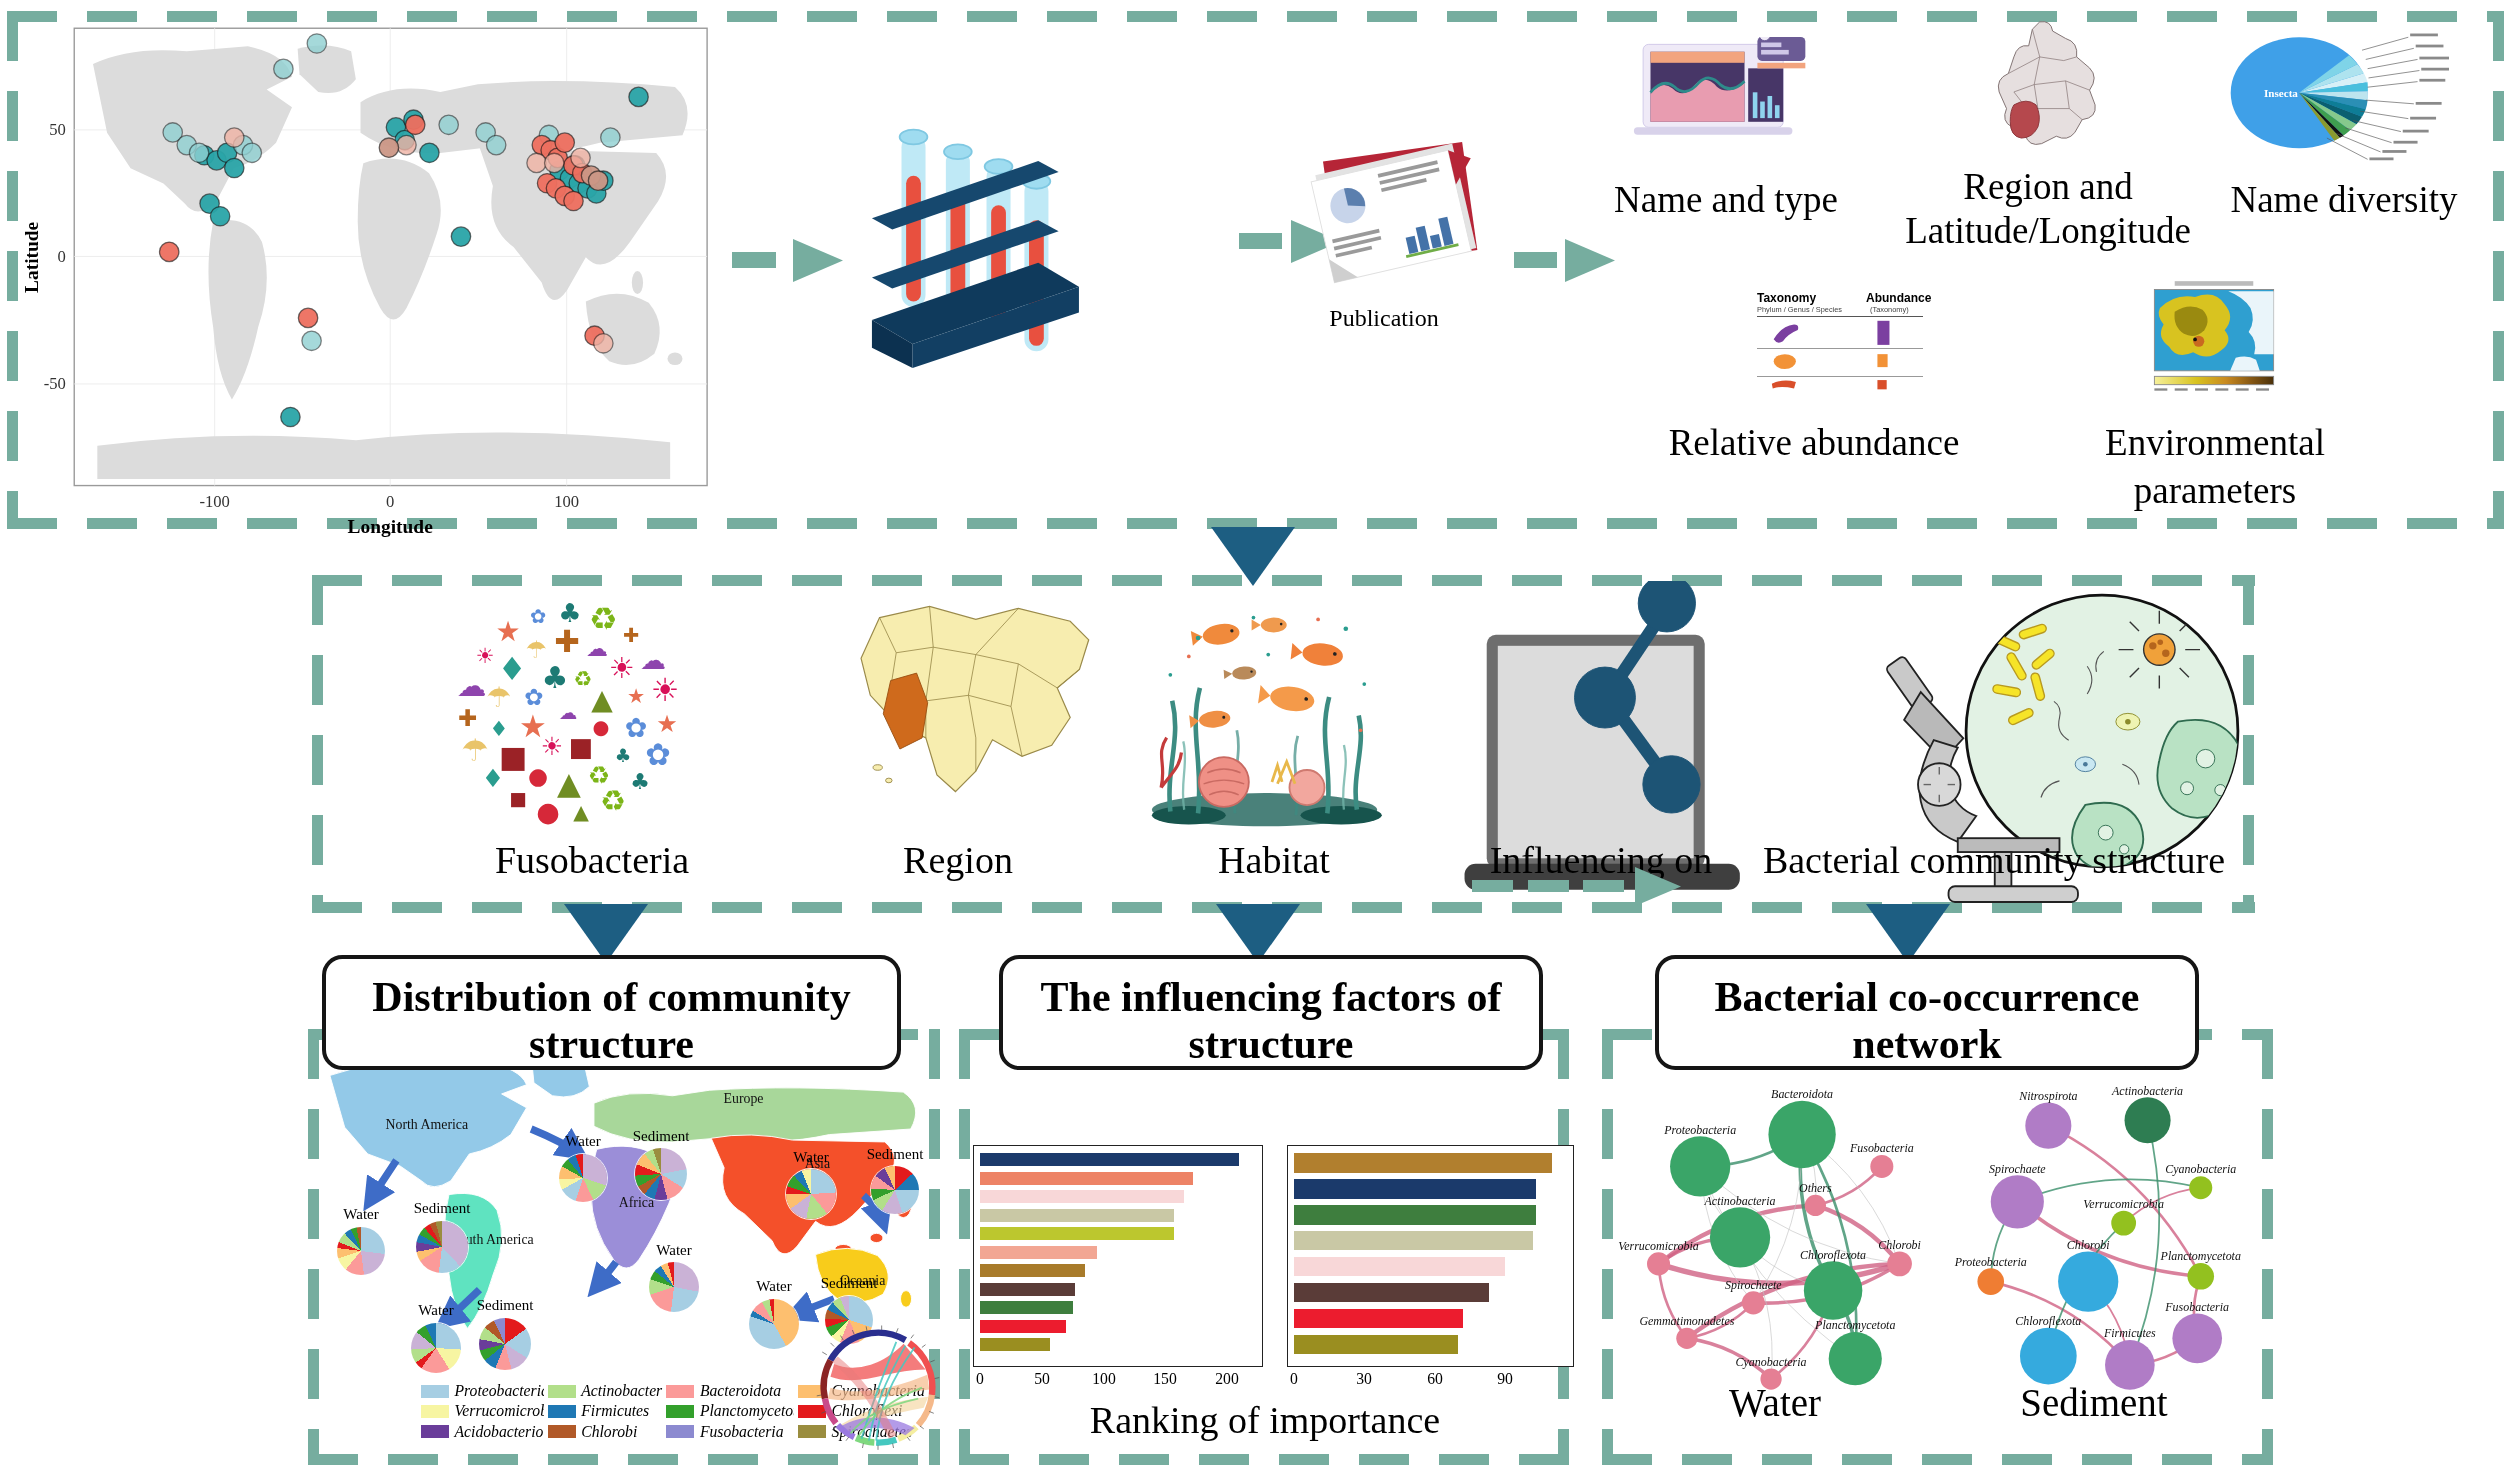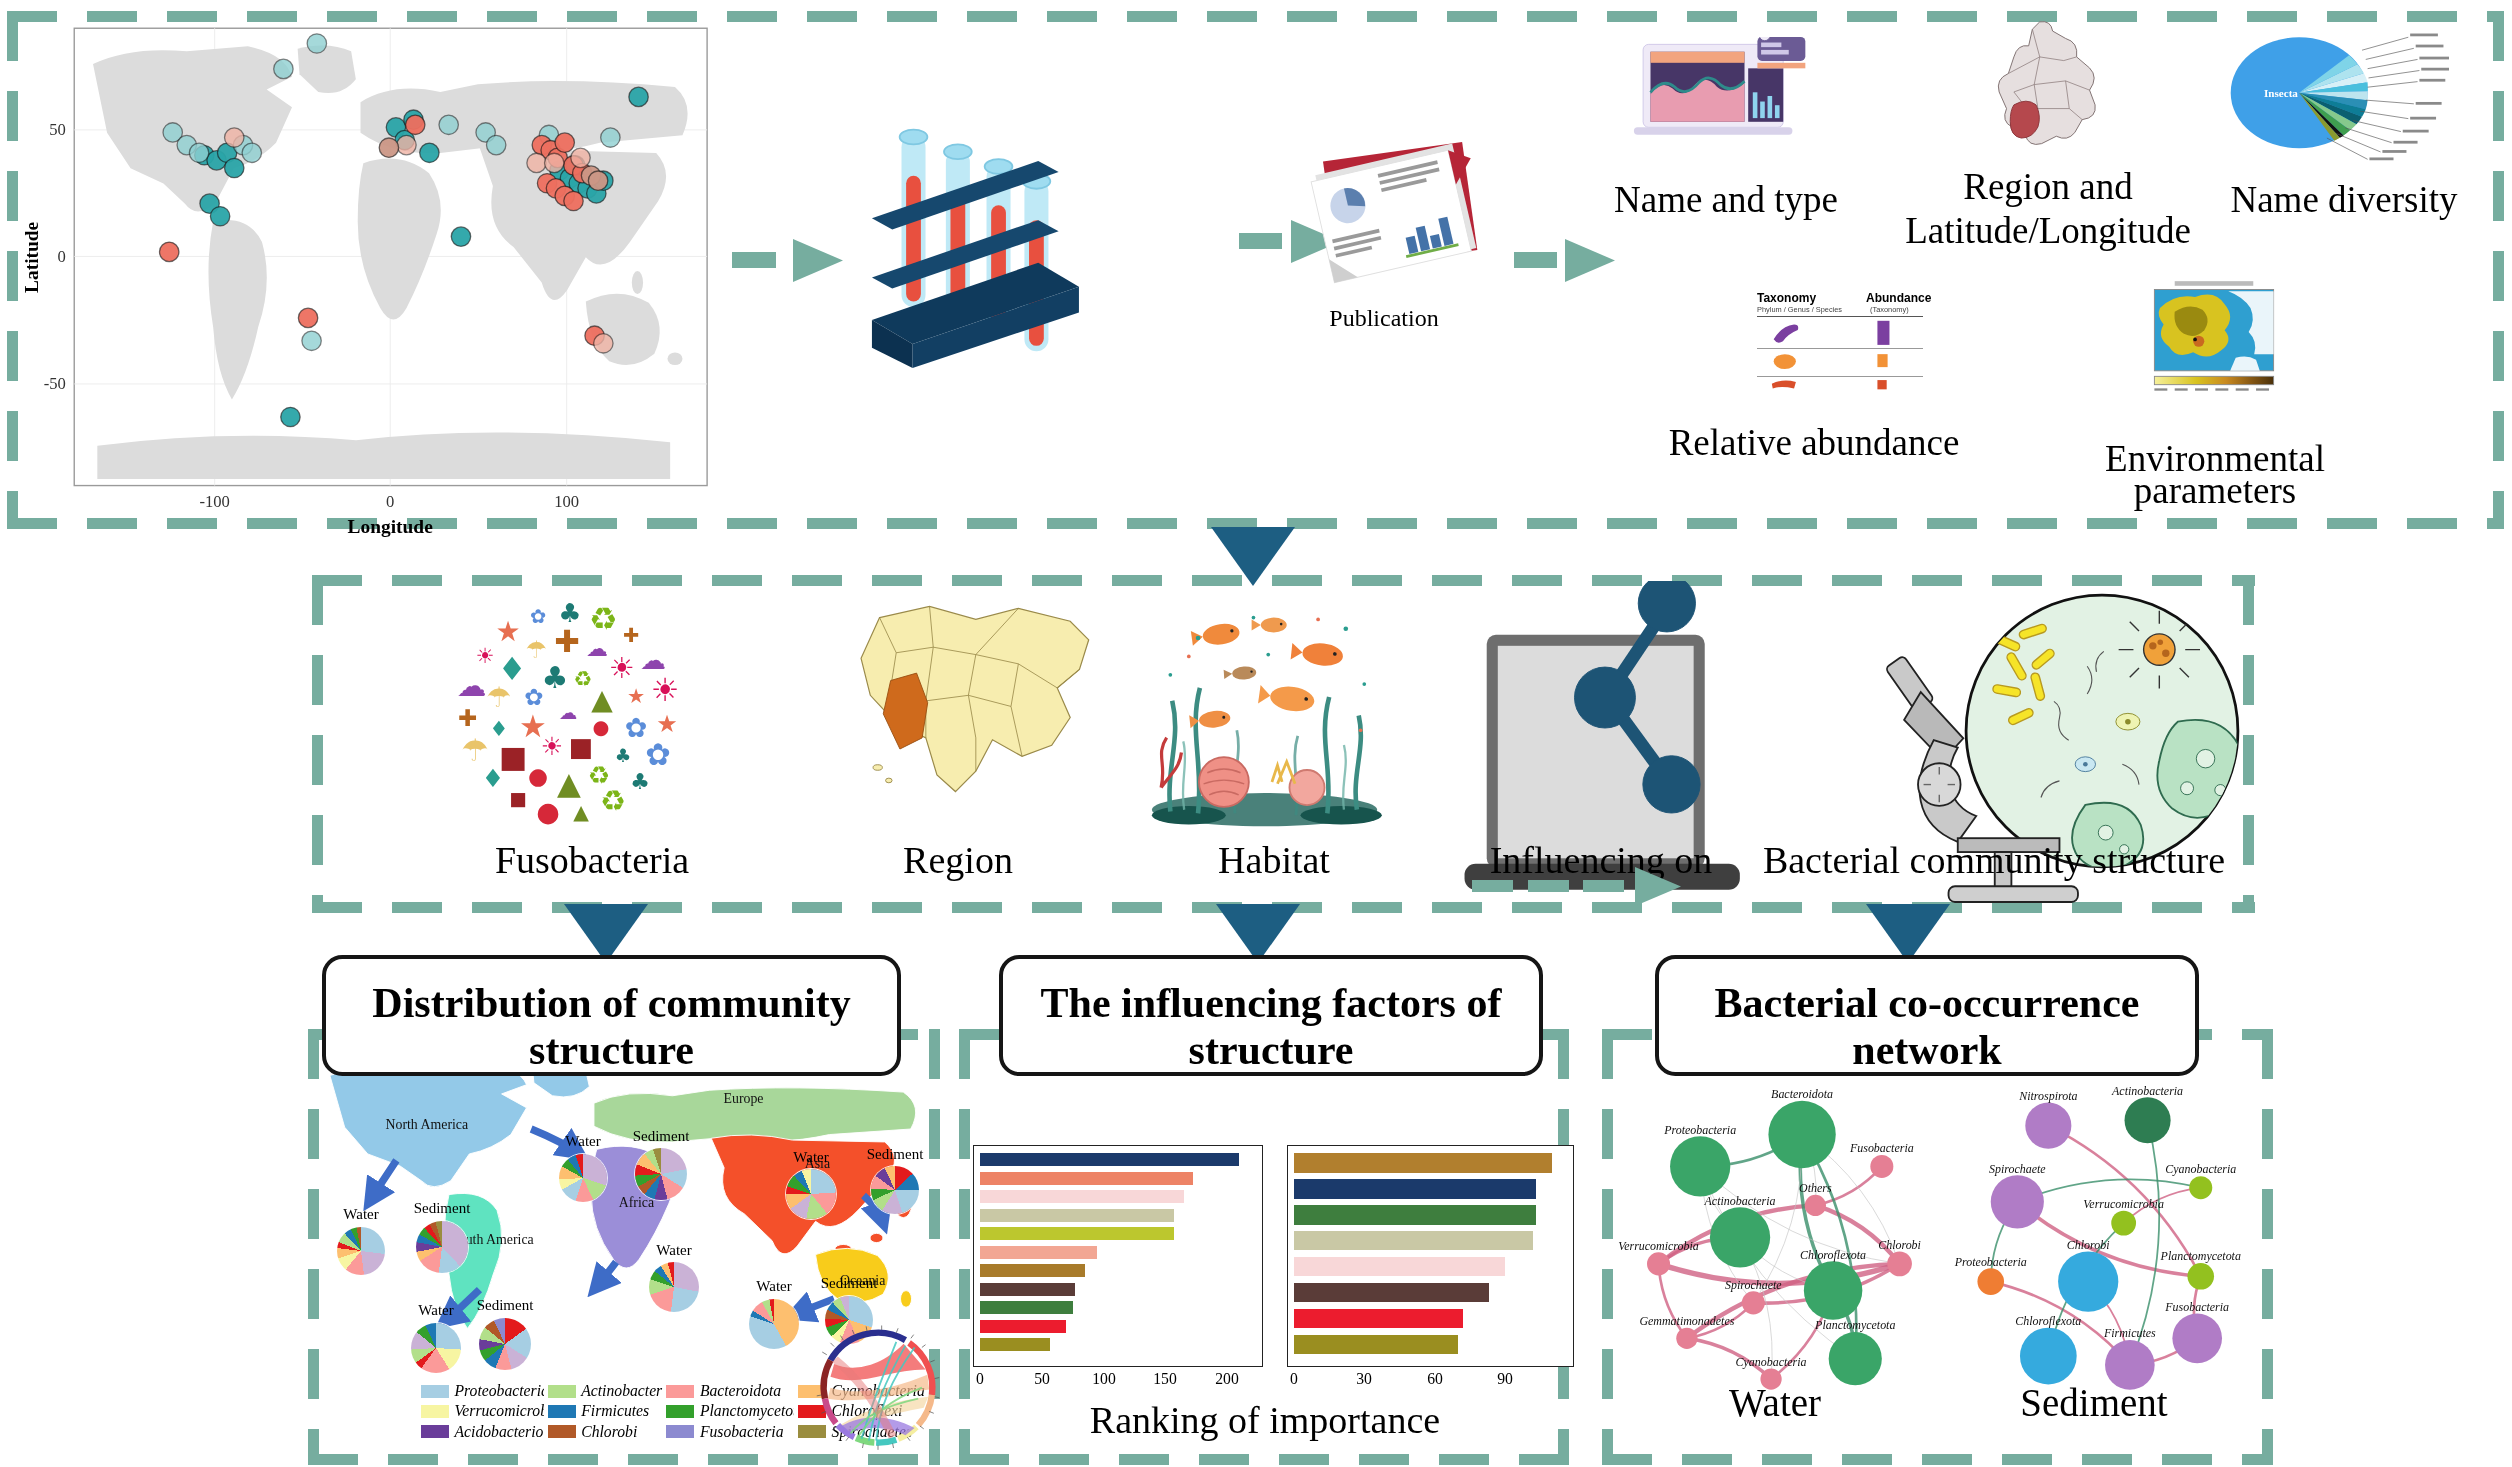--- a/index.html
+++ b/index.html
@@ -9,21 +9,21 @@
   .abs{position:absolute;}
   
   .dashH{position:absolute;height:11px;background:repeating-linear-gradient(90deg,var(--teal) 0 50px,transparent 50px 80px);}
   .dashV{position:absolute;width:11px;background:repeating-linear-gradient(180deg,var(--teal) 0 50px,transparent 50px 80px);}
   
   .fdash{position:absolute;height:15.7px;background:var(--teal);}
   .fhead{position:absolute;width:50px;height:43px;background:var(--teal);clip-path:polygon(0 0,100% 50%,0 100%);}
   .varrow{position:absolute;width:0;height:0;border-left:42px solid transparent;border-right:42px solid transparent;border-top:59px solid var(--ab);}
   
   .pill{position:absolute;border:4.6px solid #151515;border-radius:20.3px;background:#fff;text-align:center;
-        font-weight:bold;font-size:42px;line-height:1.13;padding-top:21px;z-index:6;}
+        font-weight:bold;font-size:42px;line-height:1.13;padding-top:15px;z-index:6;}
   .lab{position:absolute;font-size:37px;text-align:center;transform:translateX(-50%);white-space:nowrap;z-index:5;}
   .lab.small{font-size:24px;}
   .midlab{position:absolute;font-size:38px;transform:translateX(-50%);white-space:nowrap;z-index:5;}
   
   #envcircle{position:absolute;left:452px;top:597px;width:231px;height:231px;border-radius:50%;overflow:hidden;}
   #envcircle span{position:absolute;transform:translate(-50%,-50%);line-height:1;font-family:"DejaVu Sans",sans-serif;}
   
   #distmap{position:absolute;left:311px;top:1057px;width:625px;height:404px;z-index:2;}
   .pie{position:absolute;border-radius:50%;transform:translate(-50%,-50%);box-shadow:0 0 0 0.9px rgba(255,255,255,.9);}
   .pielab{position:absolute;transform:translate(-50%,-100%);font-size:15px;white-space:nowrap;}
@@ -347,21 +347,21 @@
     <rect x="8" y="104" width="129" height="9" fill="url(#envscale)" stroke="#888"></rect>
     <g fill="#888">
         <rect x="8" y="117" width="14" height="2.5"></rect>
         <rect x="30" y="117" width="14" height="2.5"></rect>
         <rect x="52" y="117" width="14" height="2.5"></rect>
         <rect x="74" y="117" width="14" height="2.5"></rect>
         <rect x="96" y="117" width="14" height="2.5"></rect>
         <rect x="118" y="117" width="14" height="2.5"></rect>
       </g>
   </svg>
-  <div class="lab" style="left:2215px;top:421px;margin-top:16px;">Environmental</div>
+  <div class="lab" style="left:2215px;top:421px;">Environmental</div>
   <div class="lab" style="left:2215px;top:469px;">parameters</div>
 
   <div class="varrow" style="left:1211px;top:527px;"></div>
 
   <div>
     <div class="dashH" style="left:312px;top:575px;width:1943px;"></div>
     <div class="dashH" style="left:312px;top:902px;width:1943px;"></div>
     <div class="dashV" style="left:312px;top:575px;height:338px;"></div>
     <div class="dashV" style="left:2243px;top:575px;height:338px;"></div>
   </div>

